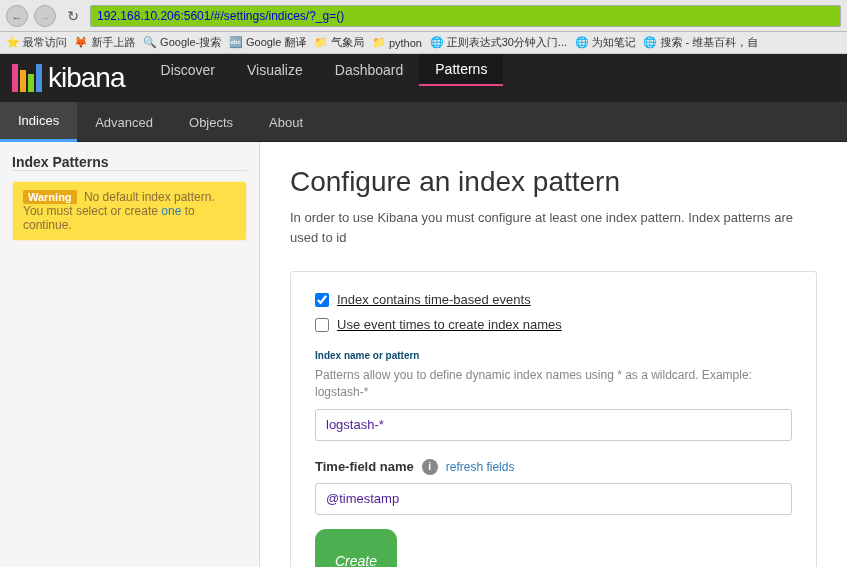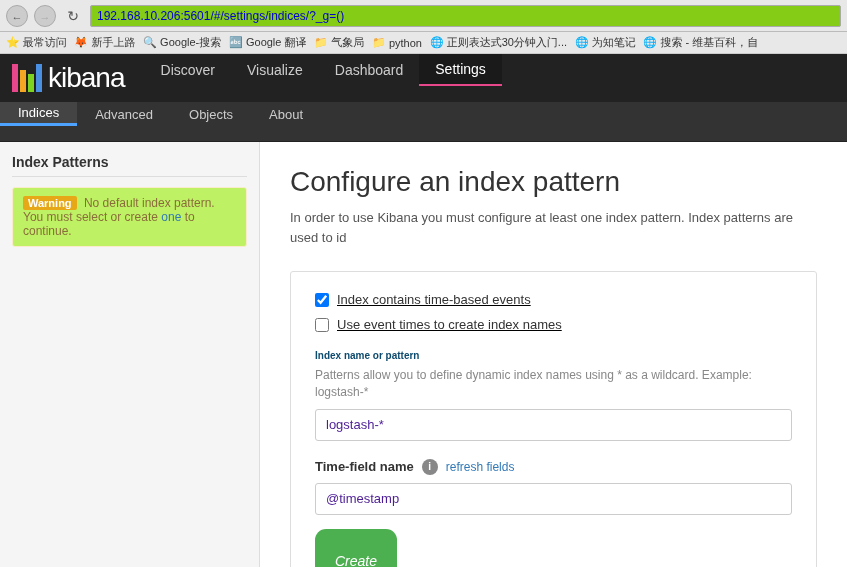--- a/index.html
+++ b/index.html
@@ -26,28 +26,28 @@
     .logo-bar-3 { height: 18px; background: #7ed321; margin-top: 10px; }
     .logo-bar-4 { height: 28px; background: #4990e2; }
     .logo-text { color: white; font-size: 28px; font-weight: 300; letter-spacing: -1px; }
 
     .kibana-nav { display: flex; height: 100%; }
     .kibana-nav-item { color: #ccc; padding: 0 16px; display: flex; align-items: center; cursor: pointer; font-size: 14px; height: 32px; }
     .kibana-nav-item.active { color: white; background: #1a1a1a; border-bottom: 2px solid #e8478b; }
 
     
     .settings-subnav { background: #333; display: flex; height: 40px; border-bottom: 1px solid #222; }
-    .subnav-item { color: #ccc; padding: 0 18px; display: flex; align-items: center; cursor: pointer; font-size: 13px; height: 24px; }
+    .subnav-item { color: #ccc; padding: 0 18px; display: flex; align-items: center; cursor: pointer; font-size: 13px; height: 40px; }
     .subnav-item.active { color: white; background: #444; border-bottom: 3px solid #4da3ff; }
 
     
     .content-layout { display: flex; min-height: 400px; }
     .sidebar { width: 260px; background: #f5f5f5; border-right: 1px solid #ddd; padding: 12px; flex-shrink: 0; }
-    .sidebar-title { font-size: 14px; font-weight: bold; color: #333; margin-bottom: 10px; padding-bottom: 6px; border-bottom: 1px solid #ddd; }
-    .warning-box { background: #bef264; border: 1px solid #faebcc; border-radius: 3px; padding: 8px 10px; font-size: 12px; color: #8a6d3b; margin-bottom: 8px; }
+    .sidebar-title { font-size: 14px; font-weight: bold; color: #333; margin-bottom: 10px; border-bottom: 1px solid #ddd; }
+    .warning-box { background: #fde047; border: 1px solid #faebcc; border-radius: 3px; padding: 8px 10px; font-size: 12px; color: #8a6d3b; margin-bottom: 8px; }
     .warning-badge { background: #e6a817; color: white; padding: 1px 5px; border-radius: 2px; font-size: 11px; font-weight: bold; margin-right: 4px; }
     .warning-link { color: #337ab7; text-decoration: none; }
 
     .main-content { flex: 1; padding: 24px 30px; }
     .page-title { font-size: 28px; font-weight: 300; color: #333; margin-bottom: 10px; }
     .page-description { font-size: 13px; color: #555; margin-bottom: 24px; line-height: 1.5; }
 
     .form-section { background: white; border: 1px solid #ddd; border-radius: 3px; padding: 20px 24px; max-width: 600px; }
     .checkbox-row { display: flex; align-items: flex-end; gap: 8px; margin-bottom: 10px; font-size: 13px; text-decoration: underline; }
     .checkbox-row input[type="checkbox"] { width: 14px; height: 14px; cursor: pointer; }
@@ -99,21 +99,21 @@
         <div class="logo-bar logo-bar-2"></div>
         <div class="logo-bar logo-bar-3"></div>
         <div class="logo-bar logo-bar-4"></div>
       </div>
       <span class="logo-text">kibana</span>
     </div>
     <nav class="kibana-nav">
       <div class="kibana-nav-item">Discover</div>
       <div class="kibana-nav-item">Visualize</div>
       <div class="kibana-nav-item">Dashboard</div>
-      <div class="kibana-nav-item active">Settings</div>
+      <div class="kibana-nav-item active">Patterns</div>
     </nav>
   </div>
 
   <div class="settings-subnav">
     <div class="subnav-item active">Indices</div>
     <div class="subnav-item">Advanced</div>
     <div class="subnav-item">Objects</div>
     <div class="subnav-item">About</div>
   </div>
 

